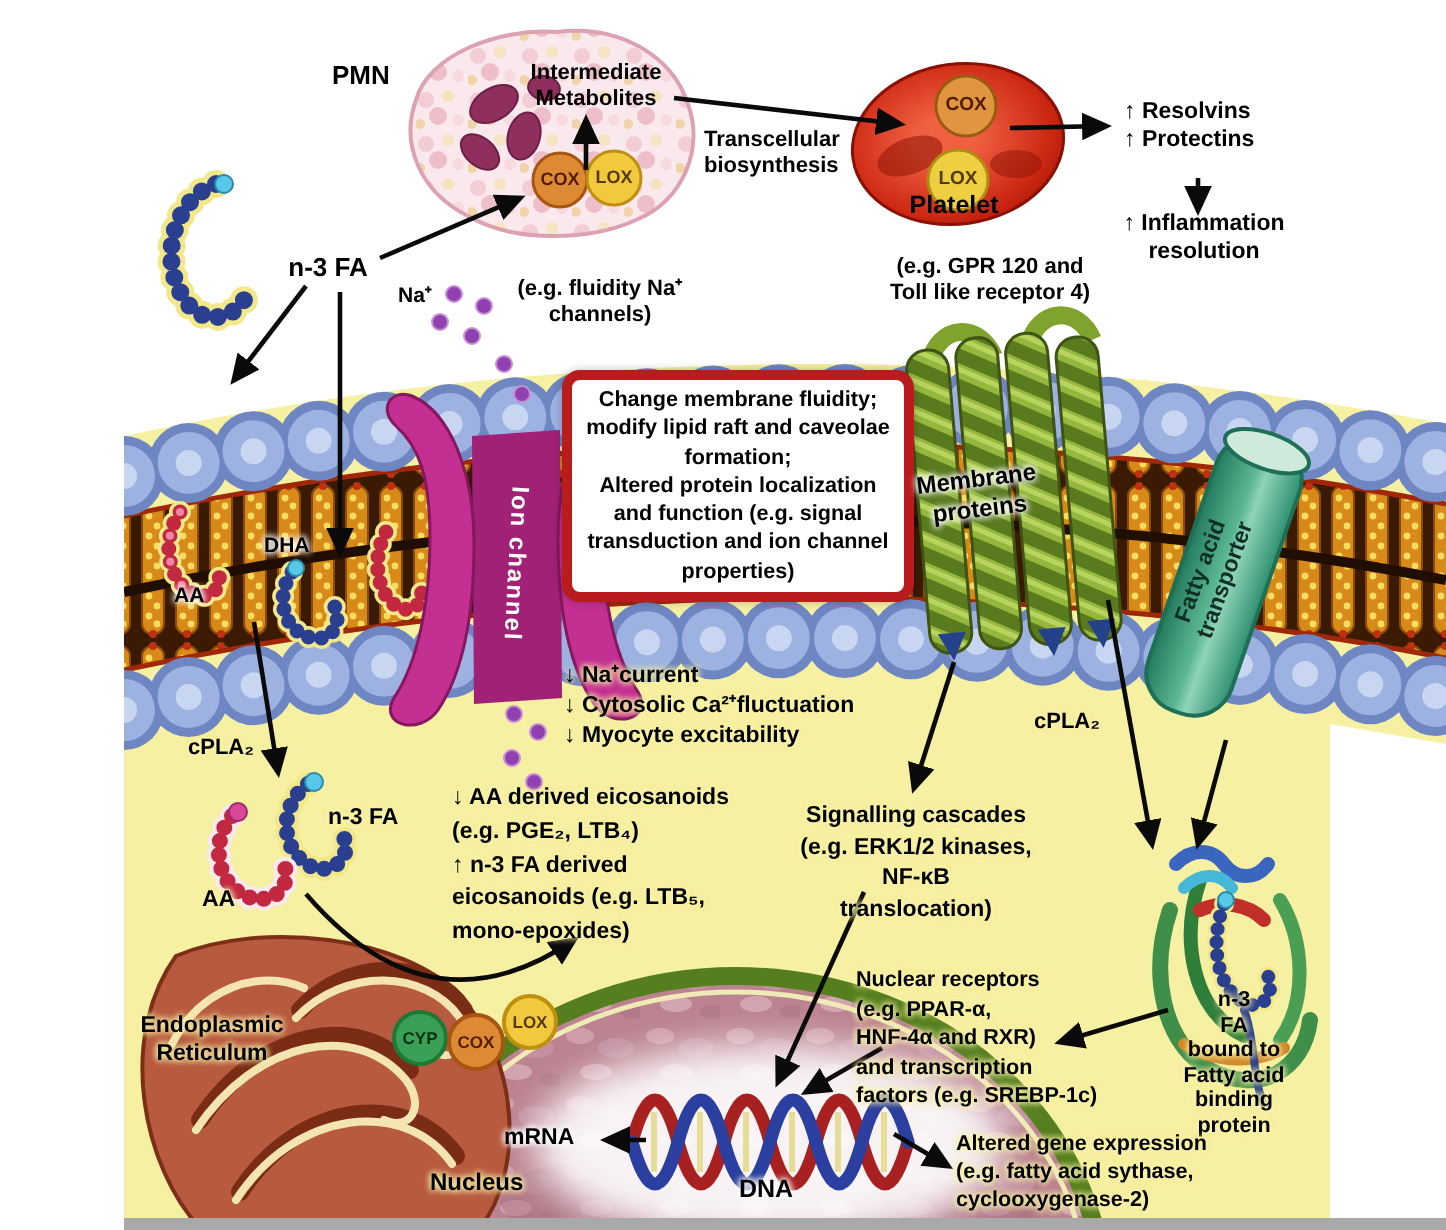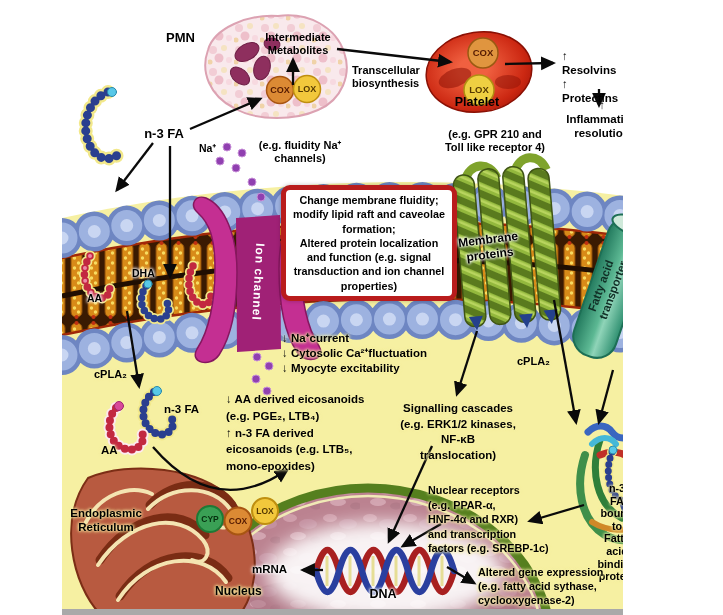--- a/index.html
+++ b/index.html
@@ -1,16 +1,16 @@
 <!DOCTYPE html>
 <html><head>
 <meta charset="utf-8">
 <style>
   html,body{margin:0;padding:0;background:#fff;}
-  #stage{position:relative;width:623px;height:615px;overflow:hidden;background:#fff;
+  #stage{position:relative;width:723px;height:615px;overflow:hidden;background:#fff;
          font-family:"Liberation Sans",sans-serif;}
   #art{position:absolute;left:0;top:0;}
   .lbl{position:absolute;font-weight:bold;color:#000;white-space:pre-line;line-height:1.22;
        text-shadow:0 0 3px rgba(250,243,168,.95),0 0 3px rgba(250,243,168,.95),0 0 4px rgba(250,243,168,.9);}
   .onwhite{text-shadow:none;}
   .whalo{text-shadow:0 0 3px #fff,0 0 3px #fff,0 0 4px #fff;}
   .ctr{transform:translate(-50%,-50%);text-align:center;}
   .circle-lbl{transform:translate(-50%,-50%);text-shadow:none;}
   #fluidity-box{position:absolute;left:281px;top:185px;width:162px;background:#fff;
        border:5px solid #b91c1c;border-radius:9px;padding:3px 2px;box-shadow:0 0 4px rgba(0,0,0,.25);}
@@ -280,21 +280,21 @@
 <div class="lbl circle-lbl" style="left:307px;top:89px;font-size:9px;color:#553a02;">LOX</div>
 <div class="lbl onwhite" style="left:352px;top:64px;font-size:11px;">Transcellular
 biosynthesis</div>
 <div class="lbl onwhite ctr" style="left:477px;top:103px;font-size:12.5px;">Platelet</div>
 <div class="lbl circle-lbl" style="left:483px;top:53px;font-size:9.5px;color:#541a02;">COX</div>
 <div class="lbl circle-lbl" style="left:479px;top:90px;font-size:9.5px;color:#553a02;">LOX</div>
 <div class="lbl onwhite ctr" style="left:602px;top:119px;font-size:11.5px;">↑ Inflammation
 resolution</div>
 <div class="lbl onwhite" style="left:562px;top:49px;font-size:11.5px;">↑ Resolvins
 ↑ Protectins</div>
-<div class="lbl onwhite ctr" style="left:495px;top:141px;font-size:11px;">(e.g. GPR 210 and
+<div class="lbl onwhite ctr" style="left:495px;top:141px;font-size:11px;">(e.g. GPR 120 and
 Toll like receptor 4)</div>
 <div class="lbl onwhite ctr" style="left:164px;top:134px;font-size:13px;">n-3 FA</div>
 <div class="lbl onwhite" style="left:199px;top:142px;font-size:10.5px;">Na⁺</div>
 <div class="lbl onwhite ctr" style="left:300px;top:152px;font-size:11px;">(e.g. fluidity Na⁺
 channels)</div>
 <div class="lbl" style="left:258px;top:282px;font-size:12px;color:#fff;letter-spacing:1px;text-shadow:none;transform:translate(-50%,-50%) rotate(93deg);white-space:nowrap;">Ion channel</div>
 
 <div id="fluidity-box">
   <div class="txt">Change membrane fluidity;
 modify lipid raft and caveolae

